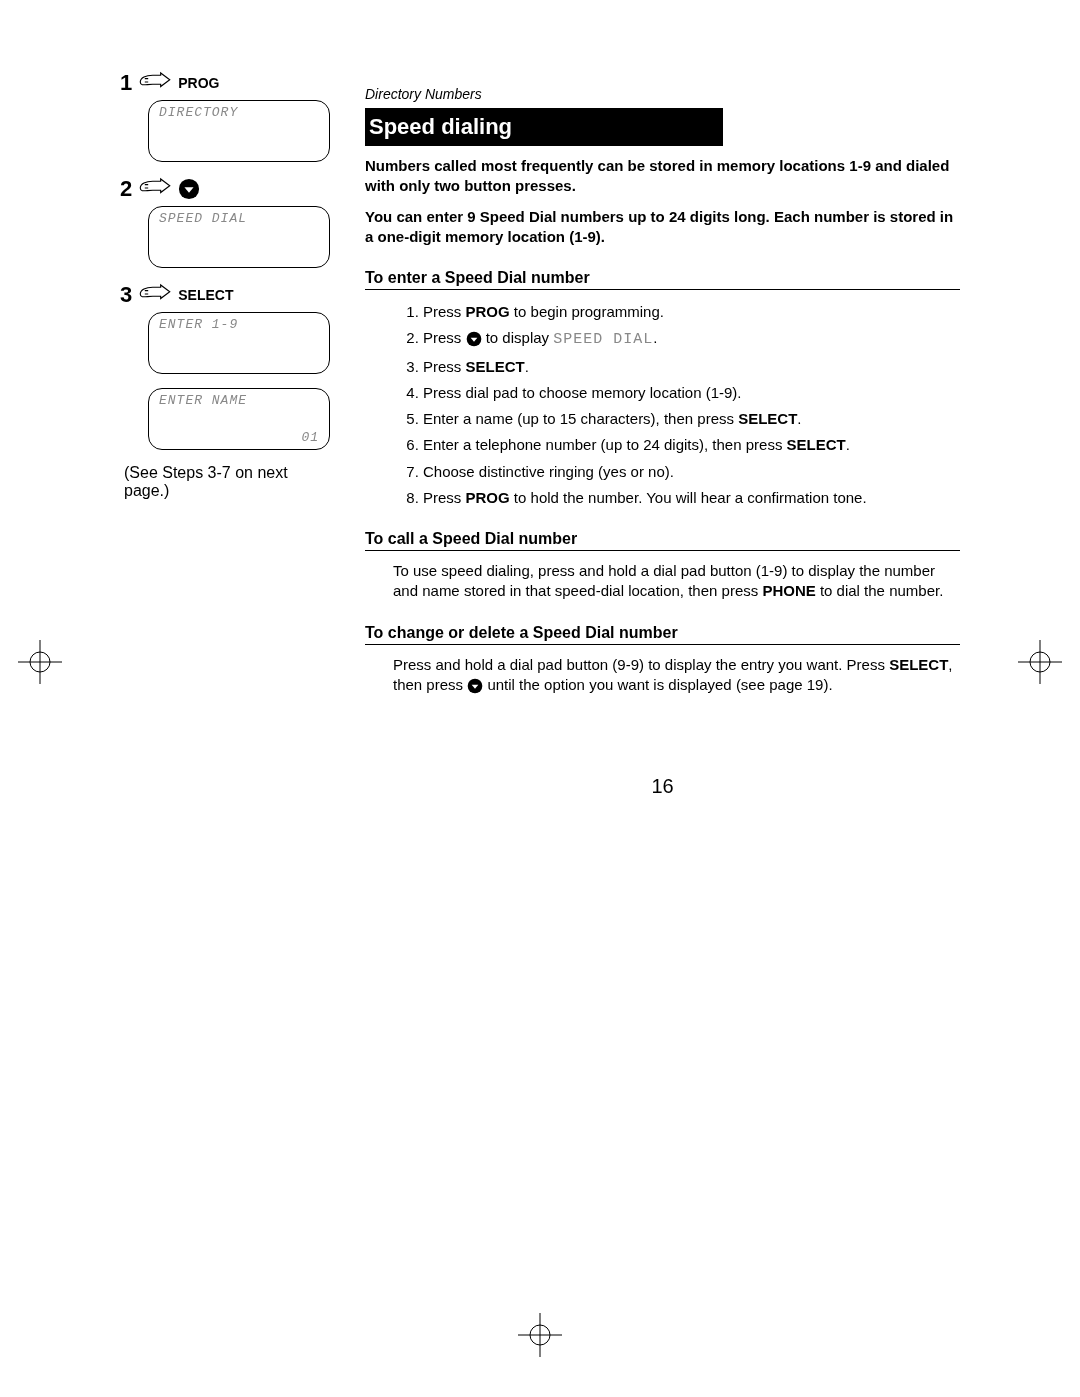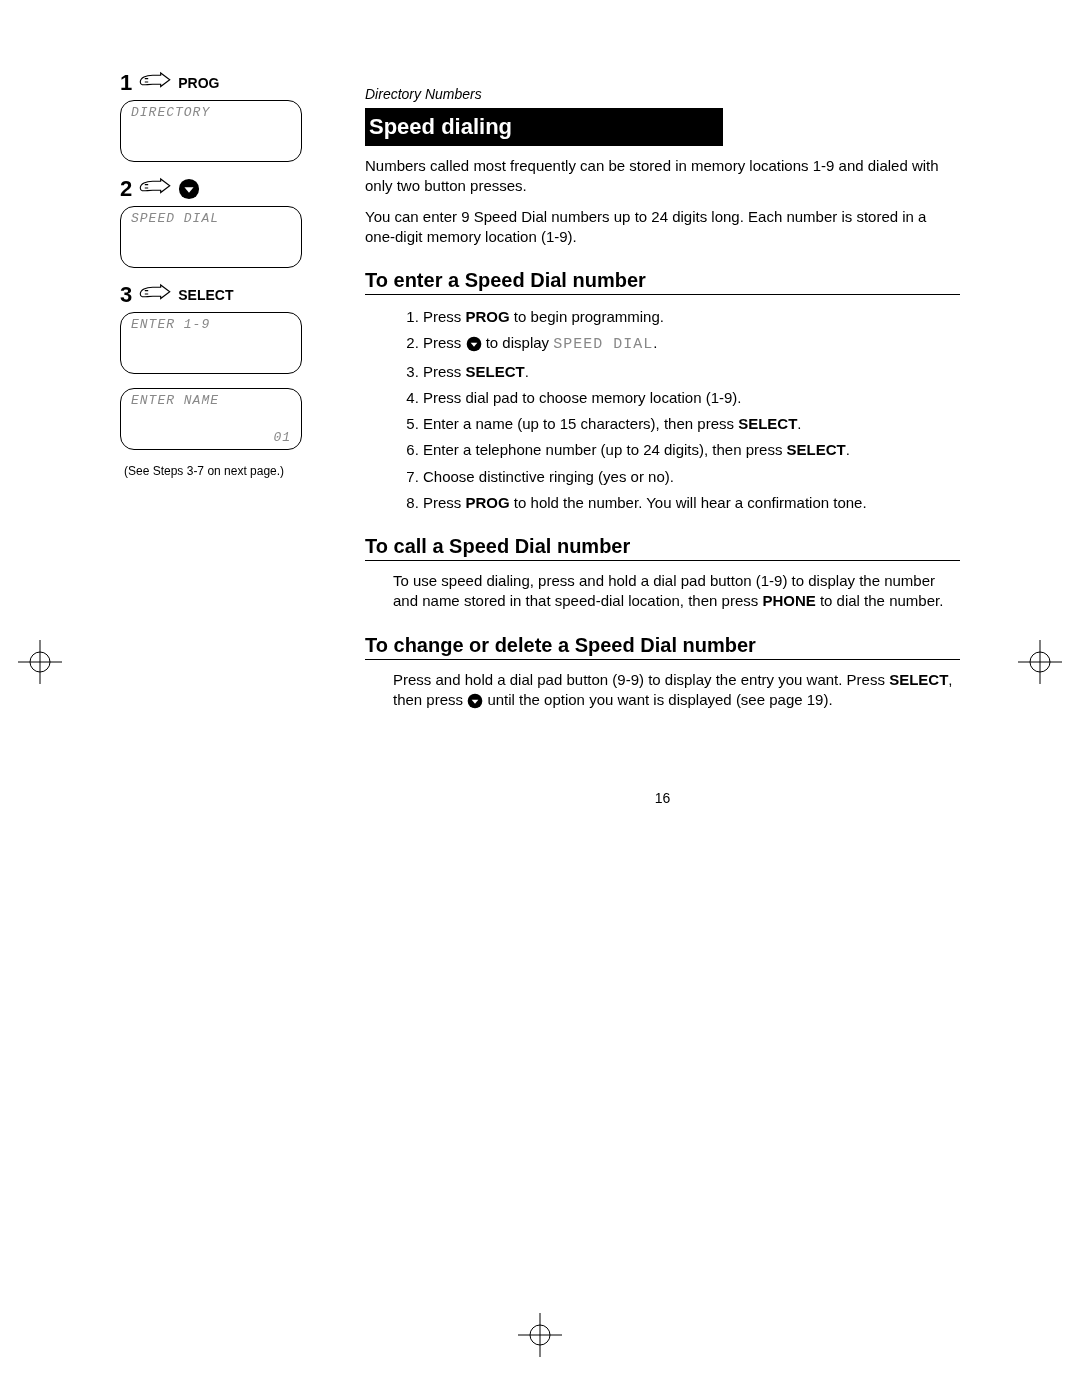--- a/index.html
+++ b/index.html
@@ -59,39 +59,40 @@
   }
   .prog-label {
     font-weight: bold;
     font-size: 14px;
   }
   .lcd-screen {
     border: 1.5px solid #000;
     border-radius: 14px;
     height: 52px;
     width: 160px;
+    margin-left: 28px;
     padding: 4px 10px;
     font-family: "Courier New", monospace;
     font-size: 13px;
     font-style: italic;
     color: #888;
     letter-spacing: 1px;
   }
   .lcd-screen.two-line {
     position: relative;
   }
   .lcd-line1 { }
   .lcd-line2 {
     position: absolute;
     right: 10px;
     bottom: 4px;
     font-style: italic;
   }
   .sidebar-note {
-    font-size: 12px;
+    font-size: 16px;
     margin-left: 4px;
     margin-top: 6px;
   }
 
   
   .section-tag {
     font-style: italic;
     font-size: 14px;
     margin: 16px 0 6px 0;
   }
@@ -100,24 +101,25 @@
     color: #fff;
     font-weight: bold;
     font-size: 22px;
     padding: 6px 4px;
     width: 350px;
     margin-bottom: 10px;
   }
   .body-p {
     margin: 10px 0;
     line-height: 1.35;
+    font-weight: bold;
   }
   .subhead {
     font-weight: bold;
-    font-size: 20px;
+    font-size: 16px;
     border-bottom: 1px solid #000;
     padding-bottom: 2px;
     margin-top: 22px;
     margin-bottom: 10px;
   }
   ol.steps {
     margin: 12px;
     padding-left: 46px;
   }
   ol.steps li {
@@ -131,21 +133,21 @@
   }
   .bold { font-weight: bold; }
   .lcd-inline {
     font-family: "Courier New", monospace;
     letter-spacing: 1px;
     color: #888;
   }
 
   .page-num {
     text-align: center;
-    font-size: 14px;
+    font-size: 20px;
     margin-top: 80px;
   }
 
   
   .hand-icon {
     width: 34px;
     height: 22px;
   }
   .round-icon {
     width: 22px;

